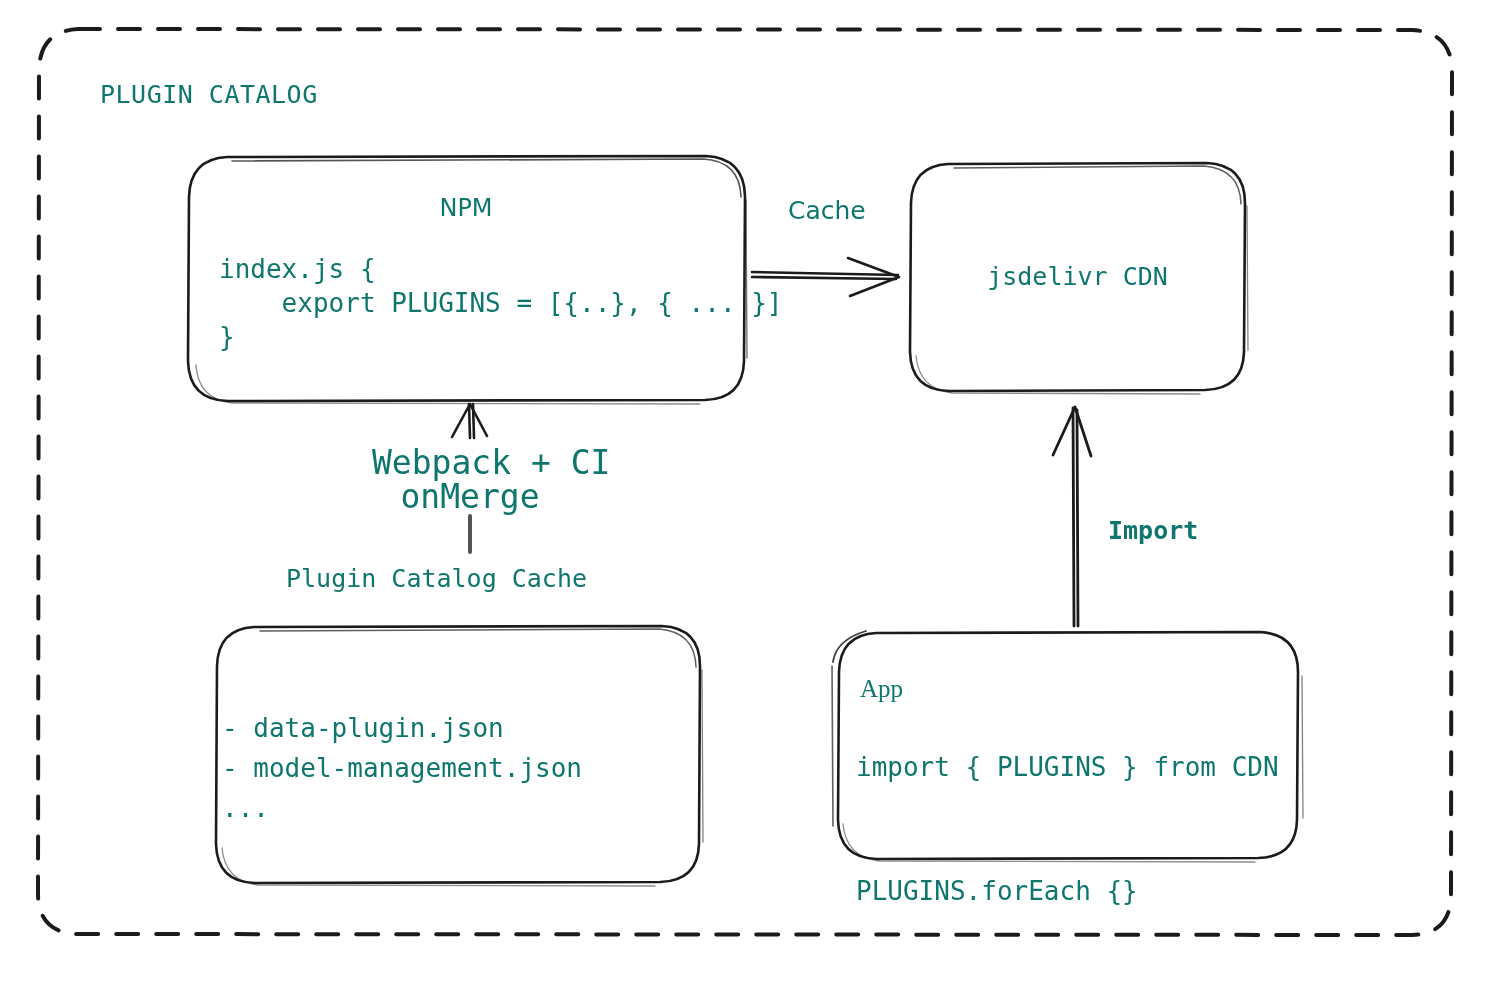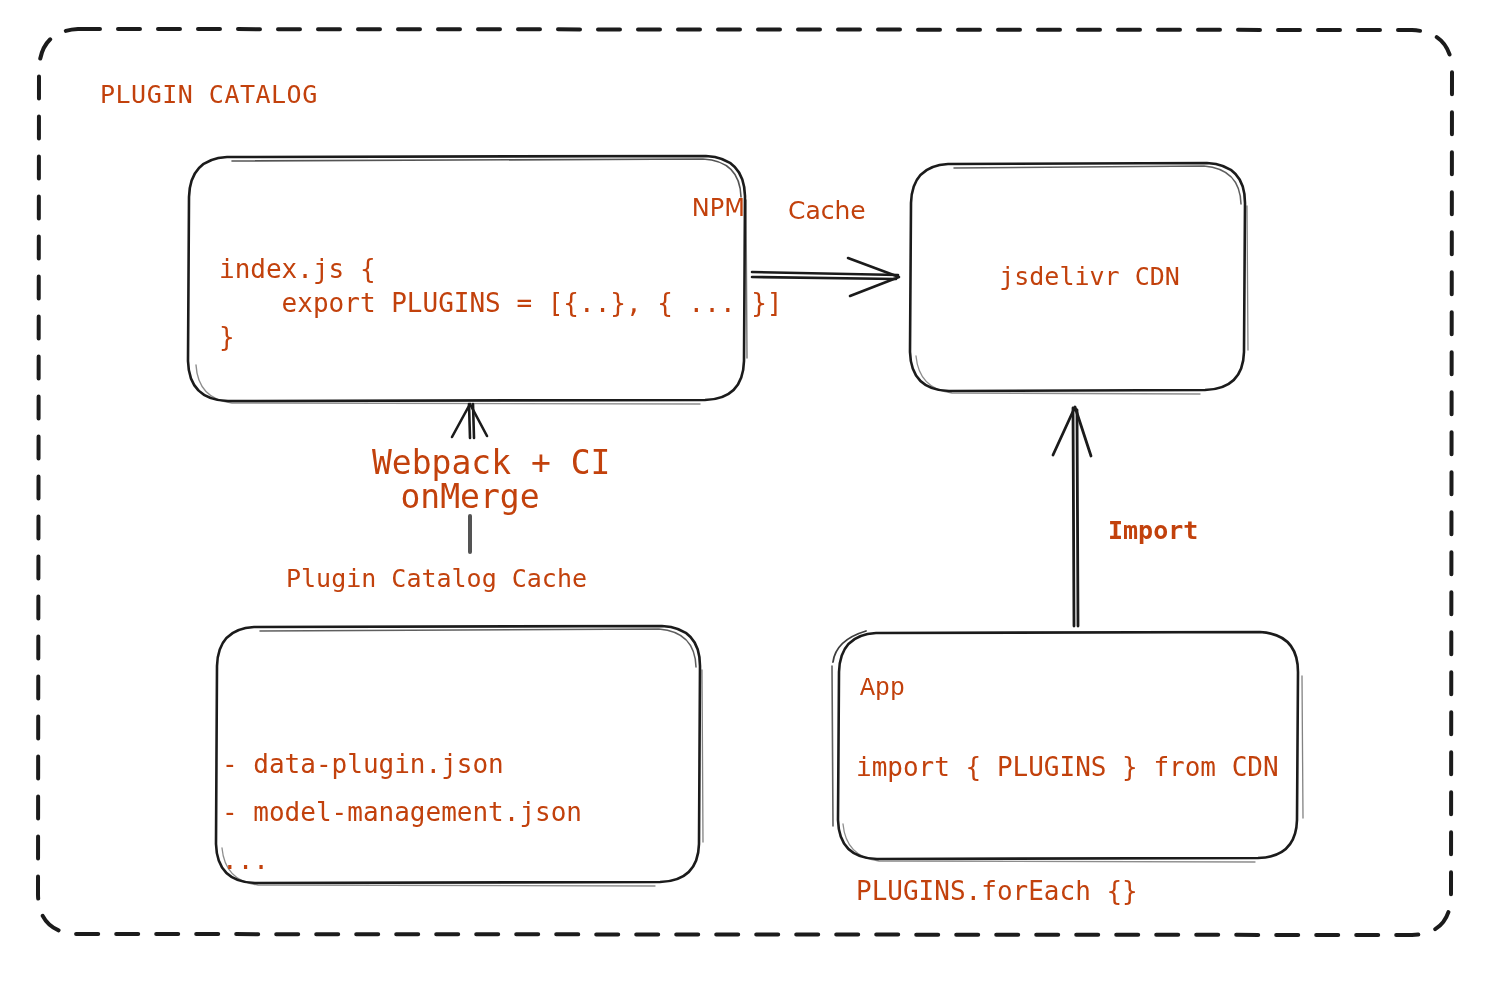--- a/index.html
+++ b/index.html
@@ -7,21 +7,21 @@
     padding: 0;
     background: #ffffff;
   }
   #canvas {
     position: relative;
     width: 1506px;
     height: 1002px;
     background: #ffffff;
     overflow: hidden;
     font-family: "DejaVu Sans Mono", "Liberation Mono", monospace;
-    color: #c2410c;
+    color: #0f766e;
   }
   .sketch-svg {
     position: absolute;
     left: 0;
     top: 0;
     width: 1506px;
     height: 1002px;
     pointer-events: none;
   }
   .lbl {
@@ -34,37 +34,36 @@
     left: 100px;
     top: 82px;
     font-size: 25px;
     letter-spacing: 0.5px;
   }
   
   #npm-title {
     left: 187px;
     top: 196px;
     width: 558px;
-    text-align: right;
+    text-align: center;
     font-family: "DejaVu Sans", "Liberation Sans", sans-serif;
     font-size: 24px;
   }
   #npm-code {
     left: 219px;
     top: 252px;
     font-size: 26px;
     line-height: 34px;
   }
   #cdn-title {
     left: 910px;
     top: 264px;
     width: 335px;
     text-align: center;
     font-size: 25px;
-    margin-left: 12px;
   }
   #cache-label {
     left: 788px;
     top: 198px;
     font-family: "DejaVu Sans", "Liberation Sans", sans-serif;
     font-size: 25px;
   }
   #webpack-label {
     left: 372px;
     top: 446px;
@@ -75,33 +74,32 @@
   }
   #repo-label {
     left: 286px;
     top: 566px;
     font-size: 25px;
   }
   #repo-files {
     left: 222px;
     top: 708px;
     font-size: 26px;
-    line-height: 48px;
-    margin-top: 32px;
+    line-height: 40px;
   }
   #import-label {
     left: 1108px;
     top: 518px;
     font-size: 25px;
     font-weight: bold;
   }
   #app-title {
     left: 860px;
     top: 676px;
-    font-family: Liberation Mono, monospace;
+    font-family: Liberation Serif, serif;
     font-size: 25px;
   }
   #app-code {
     left: 856px;
     top: 736px;
     font-size: 26px;
     line-height: 62px;
   }
 </style>
 </head>

